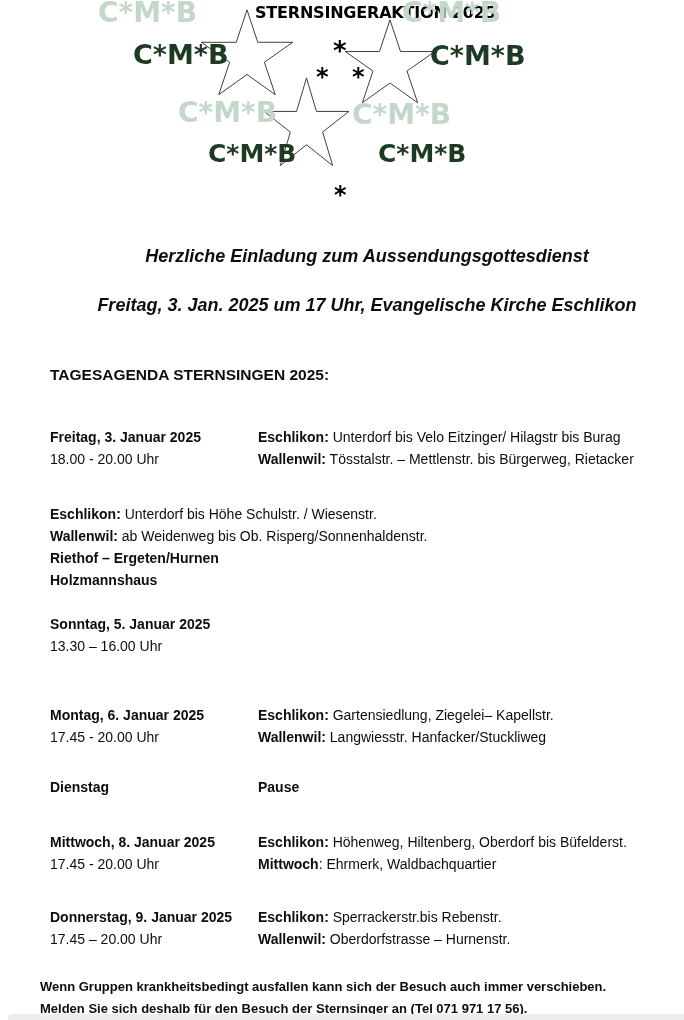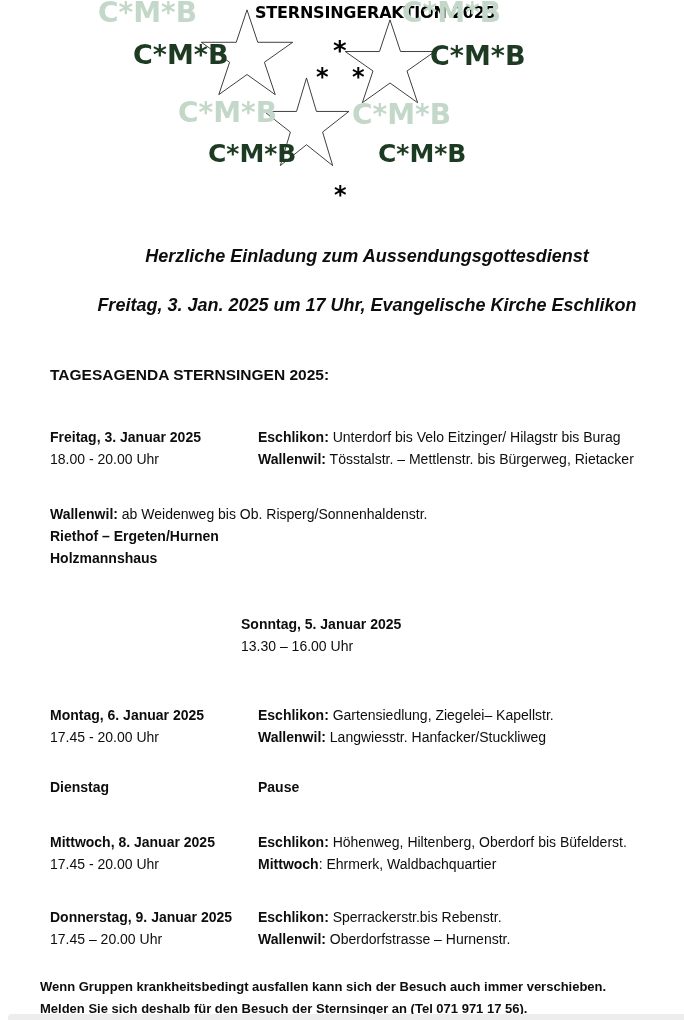--- a/index.html
+++ b/index.html
@@ -129,27 +129,28 @@
       <div class="time">18.00 - 20.00 Uhr</div>
     </div>
     <div class="col-right">
           <div class="route-line"><span class="b">Eschlikon:</span><span> Unterdorf bis Velo Eitzinger/ Hilagstr bis Burag</span></div>
           <div class="route-line"><span class="b">Wallenwil:</span><span> Tösstalstr. – Mettlenstr. bis Bürgerweg, Rietacker</span></div>
         </div>
   </div>
 
   <div class="agenda-row" style="top: 503px;">
     <div class="col-right">
+          <div class="route-line"><span class="b">Eschlikon:</span><span> Unterdorf bis Höhe Schulstr. / Wiesenstr.</span></div>
           <div class="route-line"><span class="b">Wallenwil:</span><span> ab Weidenweg bis Ob. Risperg/Sonnenhaldenstr.</span></div>
           <div class="route-line"><span class="b">Riethof – Ergeten/Hurnen</span></div>
           <div class="route-line"><span class="b">Holzmannshaus</span></div>
         </div>
   </div>
 
-  <div class="agenda-row" style="top: 613px; justify-content: center;">
+  <div class="agenda-row" style="top: 613px;">
     <div class="col-left">
       <div class="date">Sonntag, 5. Januar 2025</div>
       <div class="time">13.30 – 16.00 Uhr</div>
     </div>
   </div>
 
   <div class="agenda-row" style="top: 704px;">
     <div class="col-left">
       <div class="date">Montag, 6. Januar 2025</div>
       <div class="time">17.45 - 20.00 Uhr</div>

